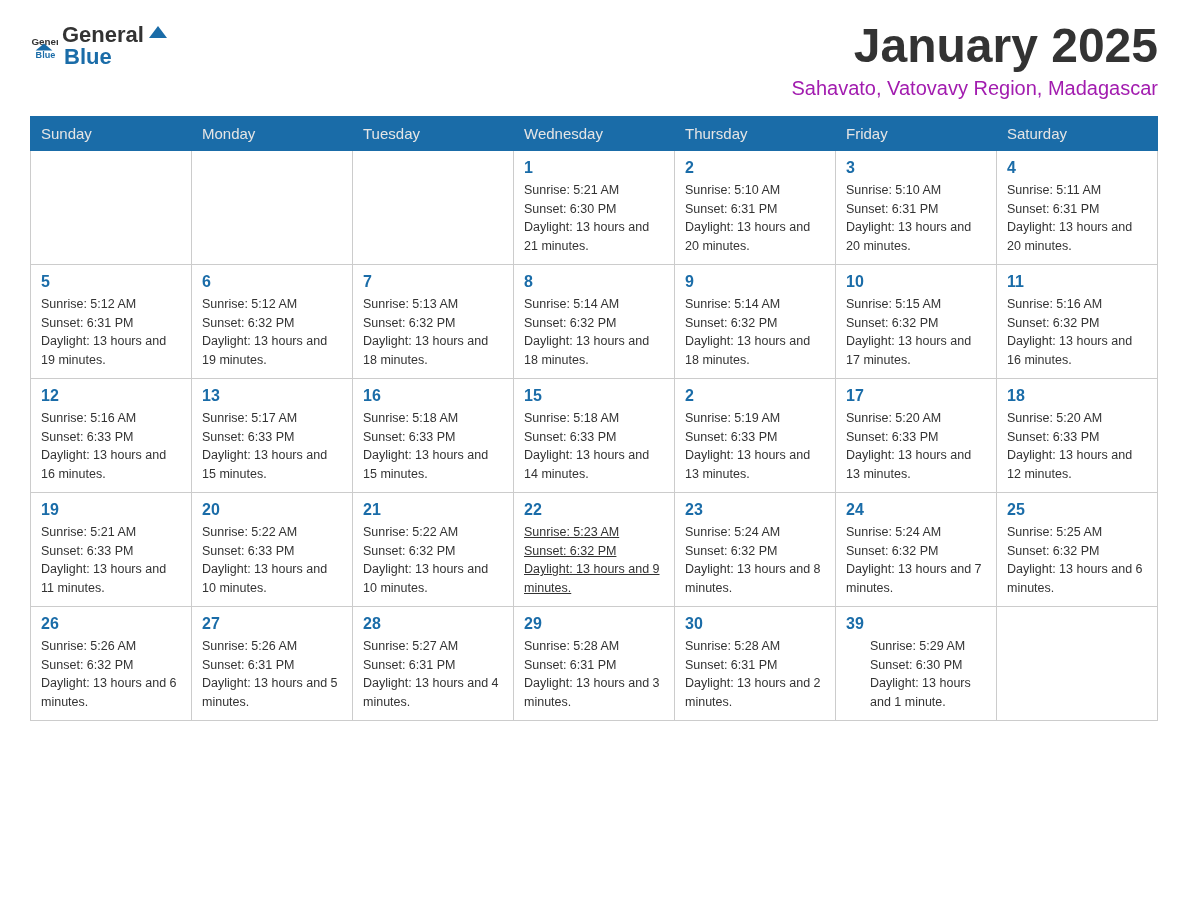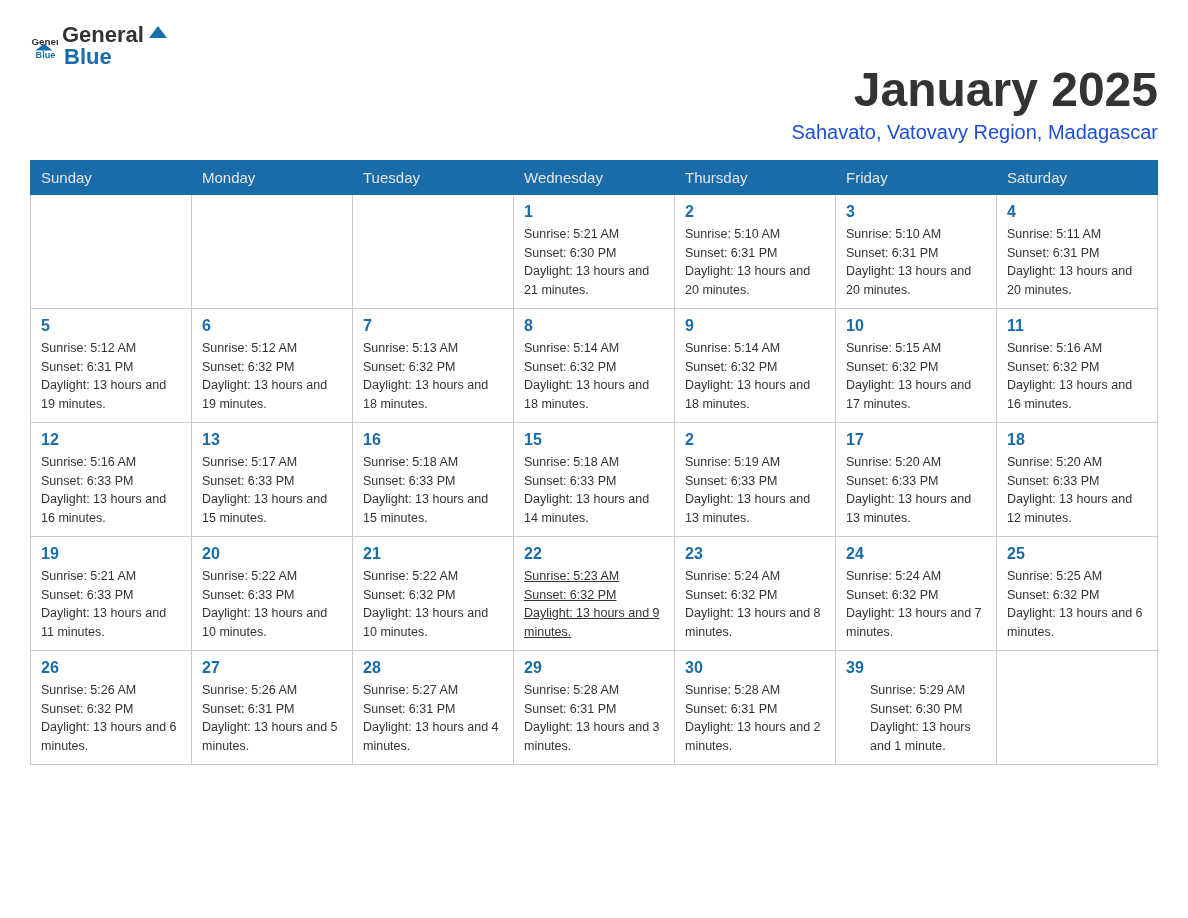--- a/index.html
+++ b/index.html
@@ -31,31 +31,30 @@
       font-size: 22px;
       font-weight: bold;
       color: #1a6ca8;
     }
     .logo-icon {
       width: 28px;
       height: 28px;
     }
     .title-section {
       text-align: right;
-      margin-top: 44px;
     }
     .month-title {
       font-size: 48px;
       font-weight: bold;
       color: #333;
       line-height: 1.1;
     }
     .location-title {
       font-size: 20px;
-      color: #1d4ed8;
+      color: #a21caf;
       margin-top: 4px;
     }
     .calendar {
       width: 100%;
       border-collapse: collapse;
       border: 1px solid #ccc;
     }
     .calendar th {
       background-color: #1a6ca8;
       color: #e5e5e5;

